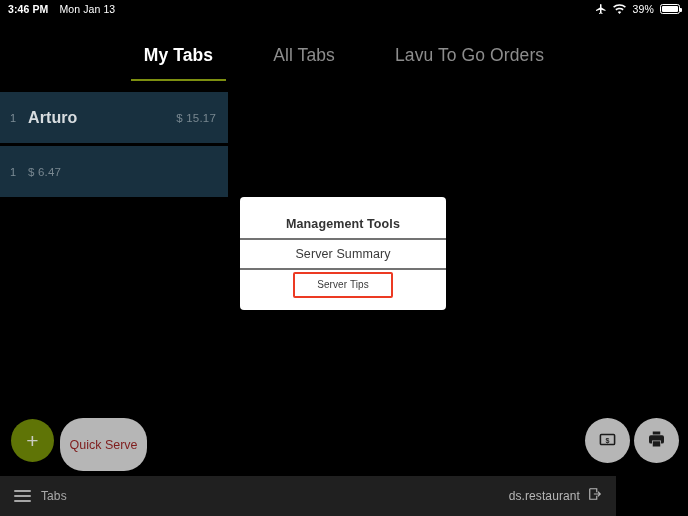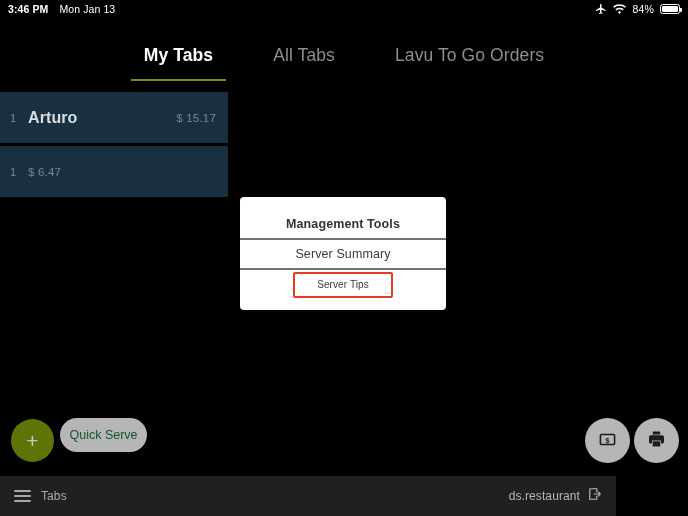--- a/index.html
+++ b/index.html
@@ -174,26 +174,26 @@
     display:flex; align-items:center; justify-content:center;
     cursor:pointer;
     border:none;
   }
   .plus-glyph {
     color:#c9cbc2; font-size:21px; line-height:1; font-weight:300;
     font-family:"Liberation Sans", sans-serif;
   }
   .quick-serve {
     position:absolute; left:60px; top:418px;
-    width:87px; height:34px;
+    width:87px; height:53px;
     border-radius:23px;
     background:#b6b6b6;
     display:flex; align-items:center; justify-content:center;
     font-size:12.5px;
-    color:#14532d;
+    color:#7f1d1d;
     cursor:pointer;
     border:none;
     font-family:"Liberation Sans", sans-serif;
   }
   .circ-btn {
     position:absolute; top:418px;
     width:45px; height:45px;
     border-radius:50%;
     background:#b6b6b6;
     display:flex; align-items:center; justify-content:center;
@@ -234,21 +234,21 @@
             <path d="M21 16v-2l-8-5V3.5a1.5 1.5 0 0 0-3 0V9l-8 5v2l8-2.5V19l-2 1.5V22l3.5-1 3.5 1v-1.5L13 19v-5.5L21 16z"></path>
           </svg>
       </span>
       <span class="st-icon">
         <svg width="13" height="11" viewBox="0 0 24 20" fill="#ffffff">
             <path d="M12 18.5l3.2-4.1a5.1 5.1 0 0 0-6.4 0L12 18.5z"></path>
             <path d="M12 9.6c2.2 0 4.2.8 5.8 2.1l1.9-2.4A11.3 11.3 0 0 0 12 6.6c-2.9 0-5.6 1-7.7 2.7l1.9 2.4A9.1 9.1 0 0 1 12 9.6z"></path>
             <path d="M12 3.2c3.8 0 7.3 1.4 10 3.6l1.8-2.3A18 18 0 0 0 12 .4 18 18 0 0 0 .2 4.5L2 6.8a15.7 15.7 0 0 1 10-3.6z"></path>
           </svg>
       </span>
-      <span class="batt-pct">84%</span>
+      <span class="batt-pct">39%</span>
       <span class="batt-shell">
           <span class="batt-fill"></span>
         </span>
     </div>
   </div>
 
   <div class="tabbar">
     <button class="tab active">My Tabs</button>
     <button class="tab">All Tabs</button>
     <button class="tab">Lavu To Go Orders</button>

